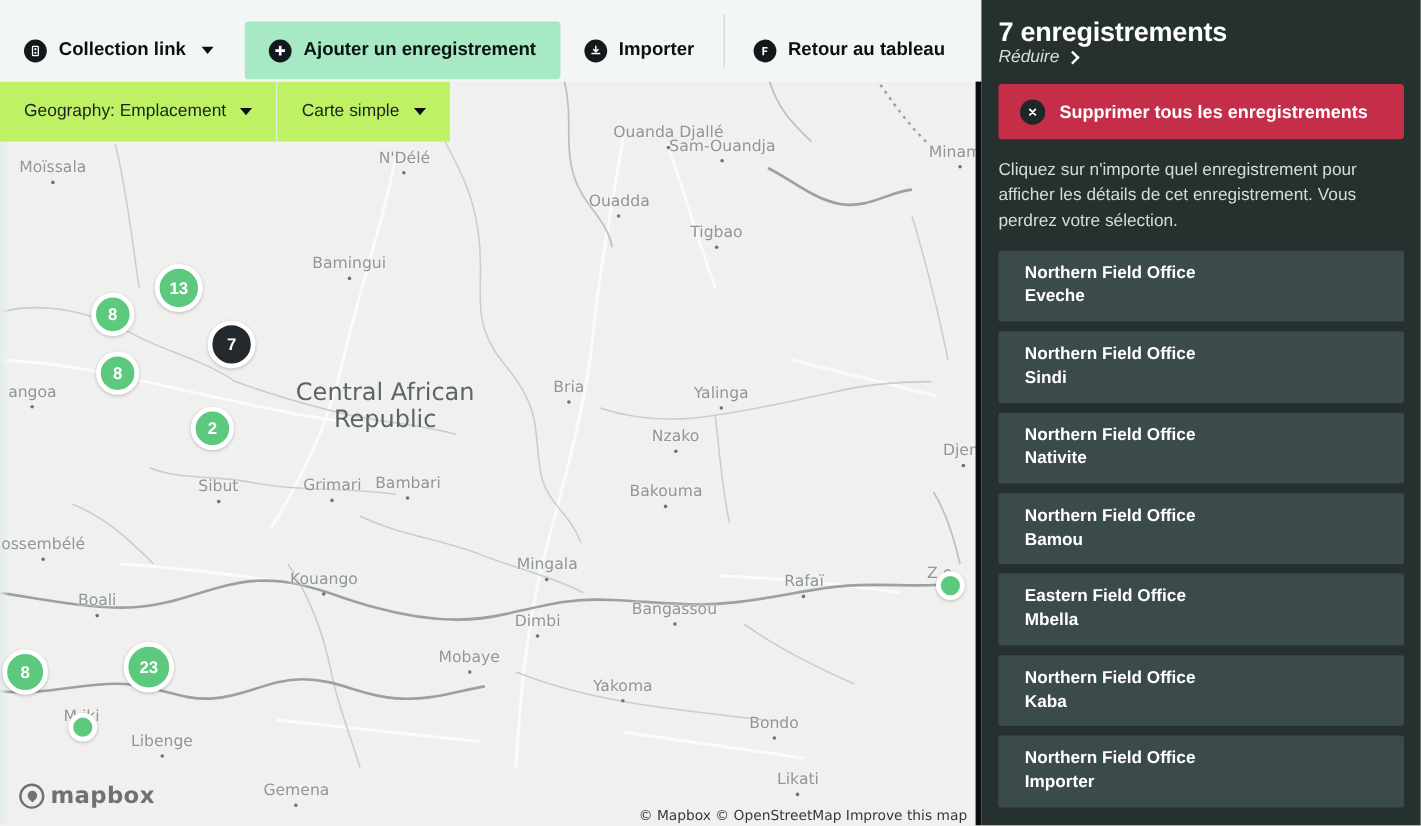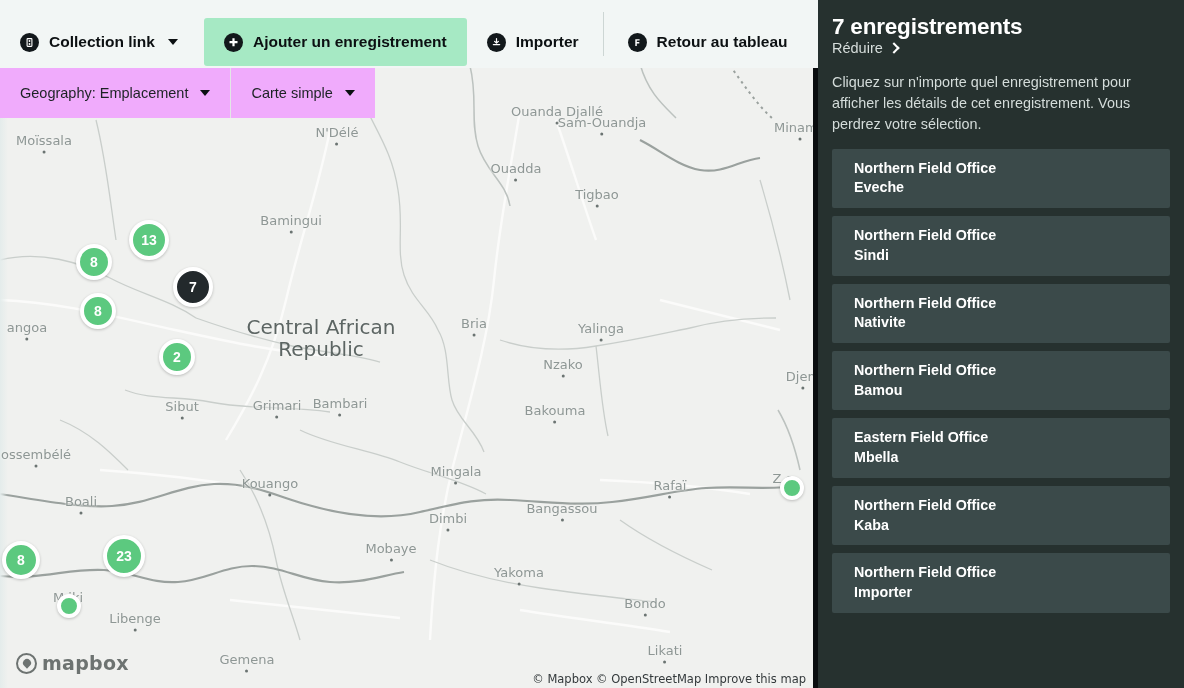--- a/index.html
+++ b/index.html
@@ -49,21 +49,21 @@
     border-right: 5px solid transparent;
     border-top: 6px solid #0c1012;
   }
 
   
   .filterbar {
     position: absolute; top: 68px; left: 0;
     height: 50px; display: flex; z-index: 25;
   }
   .fb-item {
-    background: #f0abfc;
+    background: #bef264;
     display: flex; align-items: center; gap: 9px;
     padding: 0 20px; height: 50px;
     font-size: 14.5px; color: #1c2224; cursor: pointer;
     white-space: nowrap;
     justify-content: flex-end;
   }
   .fb-divider { width: 1px; background: #e2e7e6; height: 50px; }
 
   
   .map {
@@ -153,21 +153,21 @@
     display: flex; align-items: baseline; justify-content: space-between;
     padding: 14px 4px 0 4px;
     flex-direction: column;
   }
   .sb-title {
     color: #ffffff; font-size: 22.5px; font-weight: 700;
     letter-spacing: -.2px;
   }
   .sb-collapse {
     display: flex; align-items: center; gap: 7px;
-    color: #d6dddb; font-size: 14.5px; cursor: pointer;
+    color: #d6dddb; font-size: 14.5px; cursor: pointer; font-style: italic;
   }
   .chev {
     display: inline-block; width: 8px; height: 8px;
     border-right: 2.6px solid #ffffff;
     border-top: 2.6px solid #ffffff;
     transform: rotate(45deg);
   }
   .danger-btn {
     margin: 14px 4px 0 4px;
     background: #c42e48; border-radius: 3px;
@@ -373,20 +373,28 @@
 
   <div class="sidebar">
     <div class="sb-head">
       <div class="sb-title">7 enregistrements</div>
       <div class="sb-collapse">
         <span>Réduire</span>
         <span class="chev"></span>
       </div>
     </div>
 
+    <div class="danger-btn">
+      <span class="badge-icon" style="width:21px;height:21px;background:#1f2628;">
+        <svg width="11" height="11" viewBox="0 0 11 11">
+          <path d="M3.2 3.2l4.6 4.6M7.8 3.2l-4.6 4.6" stroke="#fff" stroke-width="1.5" stroke-linecap="round"></path>
+        </svg>
+      </span>
+      <span class="lbl">Supprimer tous les enregistrements</span>
+    </div>
 
     <div class="sb-help">Cliquez sur n'importe quel enregistrement pour afficher les détails de cet enregistrement. Vous perdrez votre sélection.</div>
 
     <div class="rec-list" id="rec-list">
         <div class="rec-item">
           <div class="r1">Northern Field Office</div>
           <div class="r2">Eveche</div>
         </div>
         <div class="rec-item">
           <div class="r1">Northern Field Office</div>

